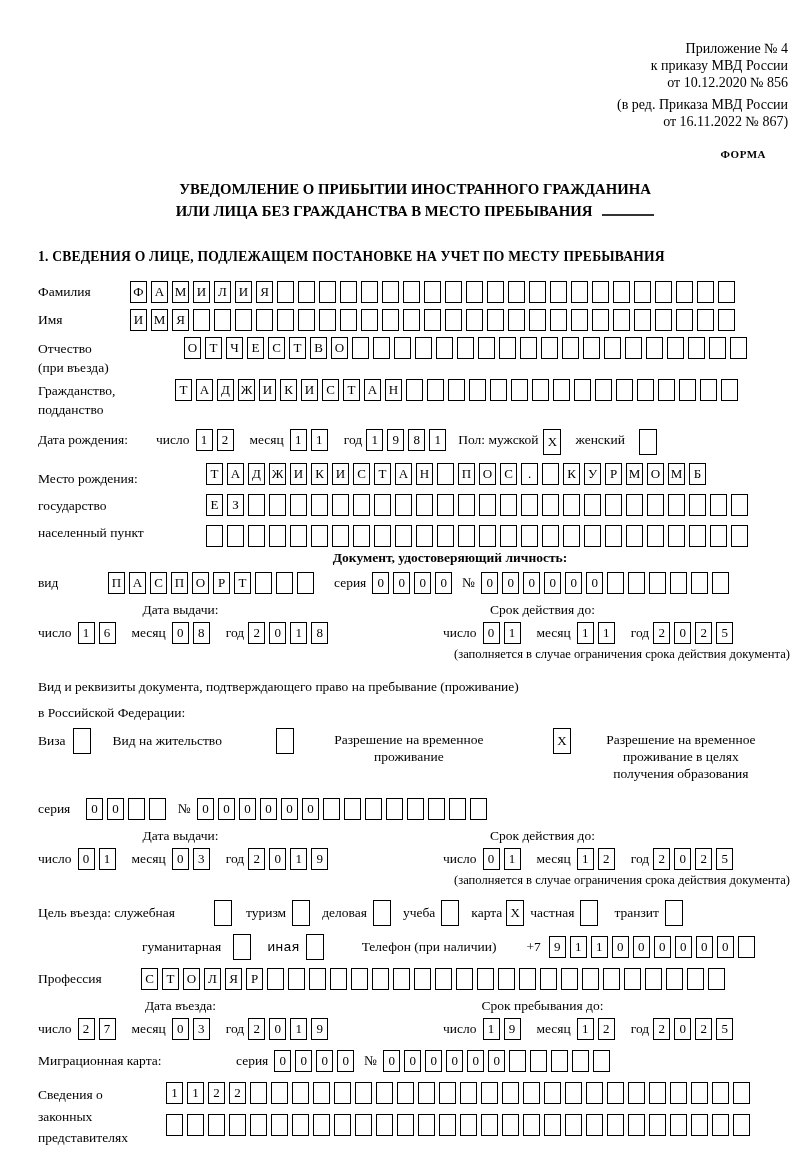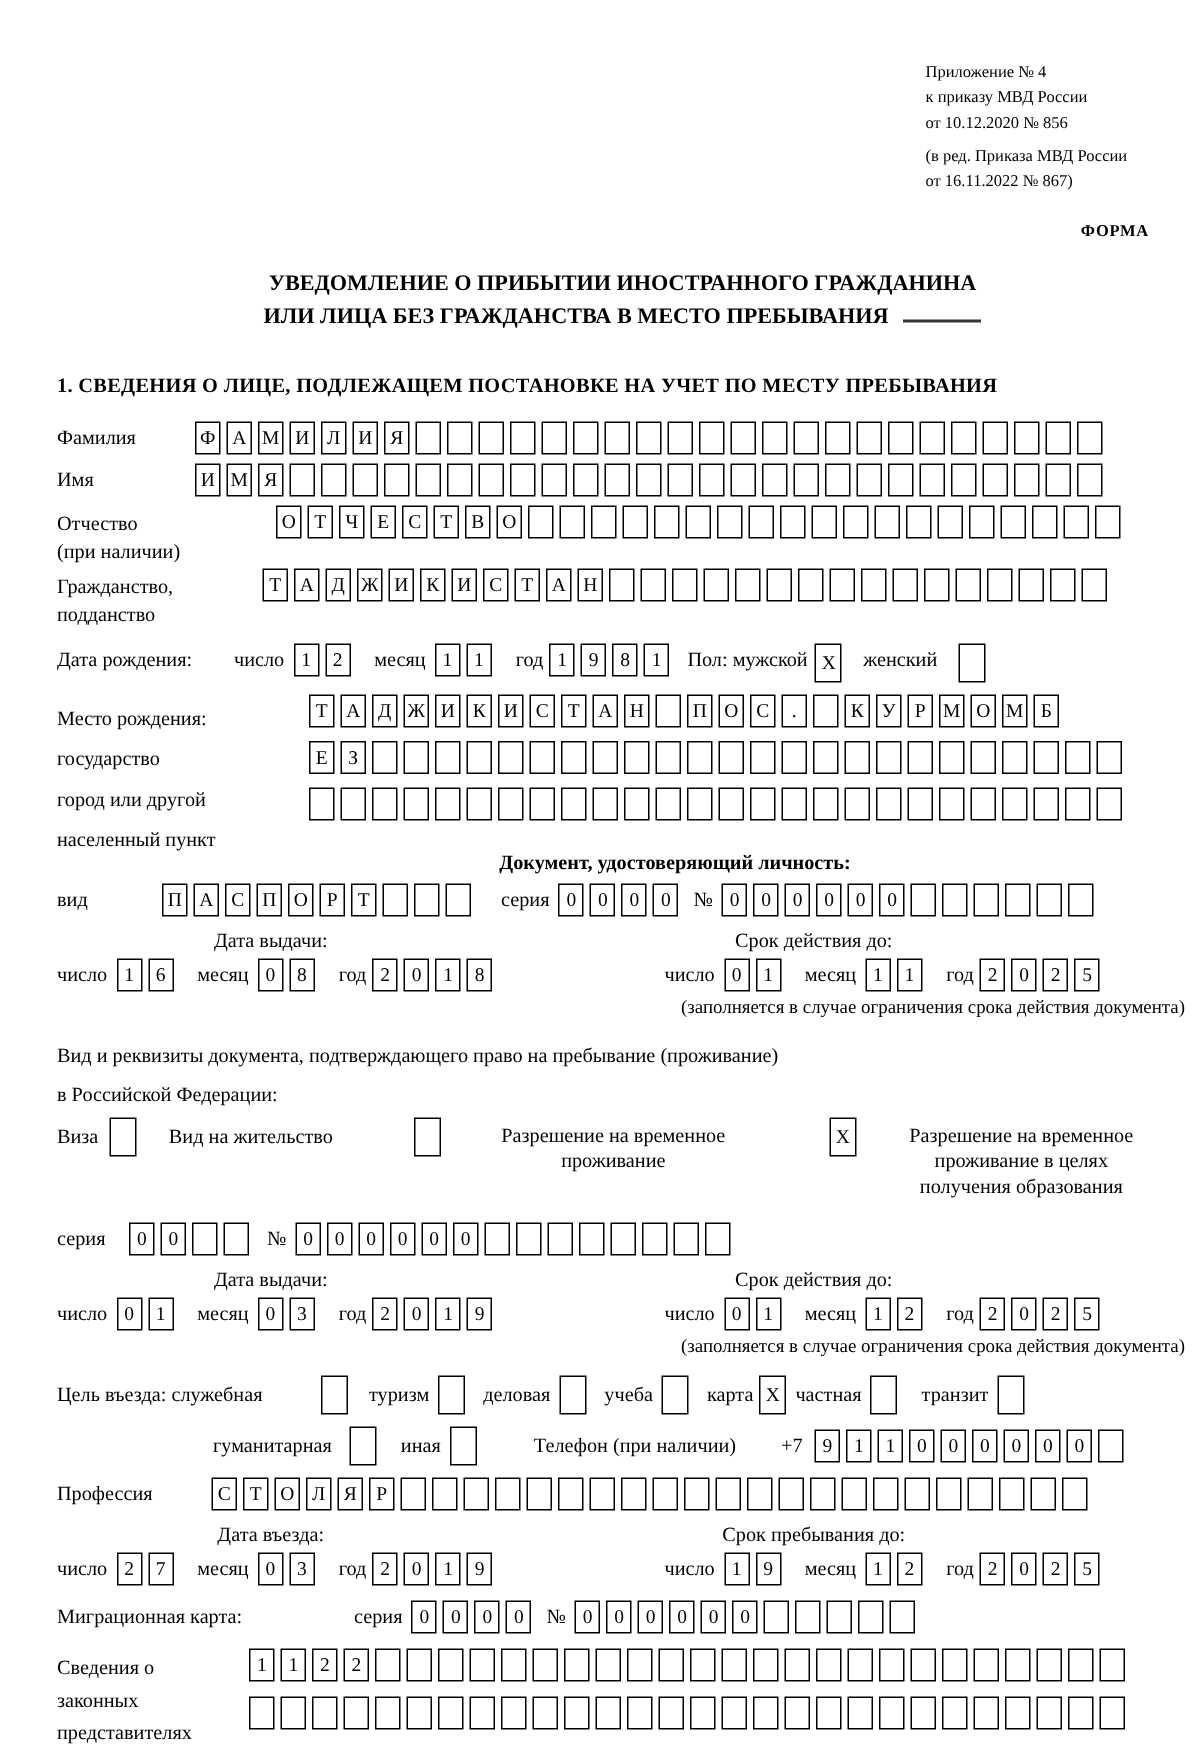--- a/index.html
+++ b/index.html
@@ -2,21 +2,21 @@
 <html><head>
 <meta charset="utf-8">
 <style>
   html,body{margin:0;padding:0;background:#fff;}
   .page{
     position:relative;width:800px;height:1163px;box-sizing:border-box;
     background:#fff;color:#000;
     font-family:"Liberation Serif","DejaVu Serif",serif;
     font-size:13.5px;padding:35px 8px 0 38px;overflow:hidden;
   }
-  .appendix{position:absolute;left:617px;top:40px;font-size:11px;line-height:17px;}
+  .appendix{position:absolute;left:617px;top:40px;font-size:14px;line-height:17px;text-align:right;}
   .appendix .blk2{margin-top:5px;}
   .forma{position:absolute;right:34px;top:148px;font-weight:bold;font-size:11px;letter-spacing:.5px;}
   .title{margin-top:143px;text-align:center;font-weight:bold;font-size:14.8px;line-height:22px;}
   .blank-underline{display:inline-block;width:52px;border-bottom:2px solid #333;height:12px;margin-left:10px;}
   .sec1{margin-top:27px;font-weight:bold;font-size:13.6px;letter-spacing:.2px;}
   .row{display:flex;align-items:flex-start;margin-top:6px;white-space:nowrap;}
   .lbl{padding-top:3px;flex:none;}
   .cells{display:inline-flex;flex:none;vertical-align:middle;}
   .cell{
     flex:none;width:15px;height:20px;border:1.5px solid #000;margin-right:4px;
@@ -135,21 +135,21 @@
         <span class="cell"></span>
         <span class="cell"></span>
         <span class="cell"></span>
         <span class="cell"></span>
       </span>
   </div>
 
   <div class="row">
     <span class="lblcol" style="width:146px;">
       <div>Отчество</div>
-      <div>(при наличии)</div>
+      <div>(при въезда)</div>
     </span>
     <span class="cells">
         <span class="cell">О</span>
         <span class="cell">Т</span>
         <span class="cell">Ч</span>
         <span class="cell">Е</span>
         <span class="cell">С</span>
         <span class="cell">Т</span>
         <span class="cell">В</span>
         <span class="cell">О</span>
@@ -237,21 +237,20 @@
     <span class="dlbl" style="margin-left:10px;margin-right:14px;">женский</span>
     <span class="cells cbox">
         <span class="cell"></span>
       </span>
   </div>
 
   <div class="row mt8">
     <span class="lblcol" style="width:168px;line-height:27px;">
       <div>Место рождения:</div>
       <div>государство</div>
-      <div>город или другой</div>
       <div>населенный пункт</div>
     </span>
     <span class="bp-rows">
       <div class="row">
           <span class="cells">
             <span class="cell">Т</span>
             <span class="cell">А</span>
             <span class="cell">Д</span>
             <span class="cell">Ж</span>
             <span class="cell">И</span>
@@ -563,21 +562,21 @@
     <span class="cells cbox">
         <span class="cell"></span>
       </span>
   </div>
 
   <div class="row purpose-row2" style="align-items:center;">
     <span class="dlbl first" style="padding-top:0;">гуманитарная</span>
     <span class="cells cbox" style="margin-left:6px;">
         <span class="cell"></span>
       </span>
-    <span class="dlbl" style="padding-top:0;">иная</span>
+    <span class="dlbl" style="padding-top:0;font-family:Liberation Mono, monospace;">иная</span>
     <span class="cells cbox">
         <span class="cell"></span>
       </span>
     <span class="dlbl" style="padding-top:0;margin-left:34px;">Телефон (при наличии)</span>
     <span class="dlbl" style="padding-top:0;margin-left:24px;margin-right:8px;">+7</span>
     <span class="cells">
         <span class="cell">9</span>
         <span class="cell">1</span>
         <span class="cell">1</span>
         <span class="cell">0</span>

